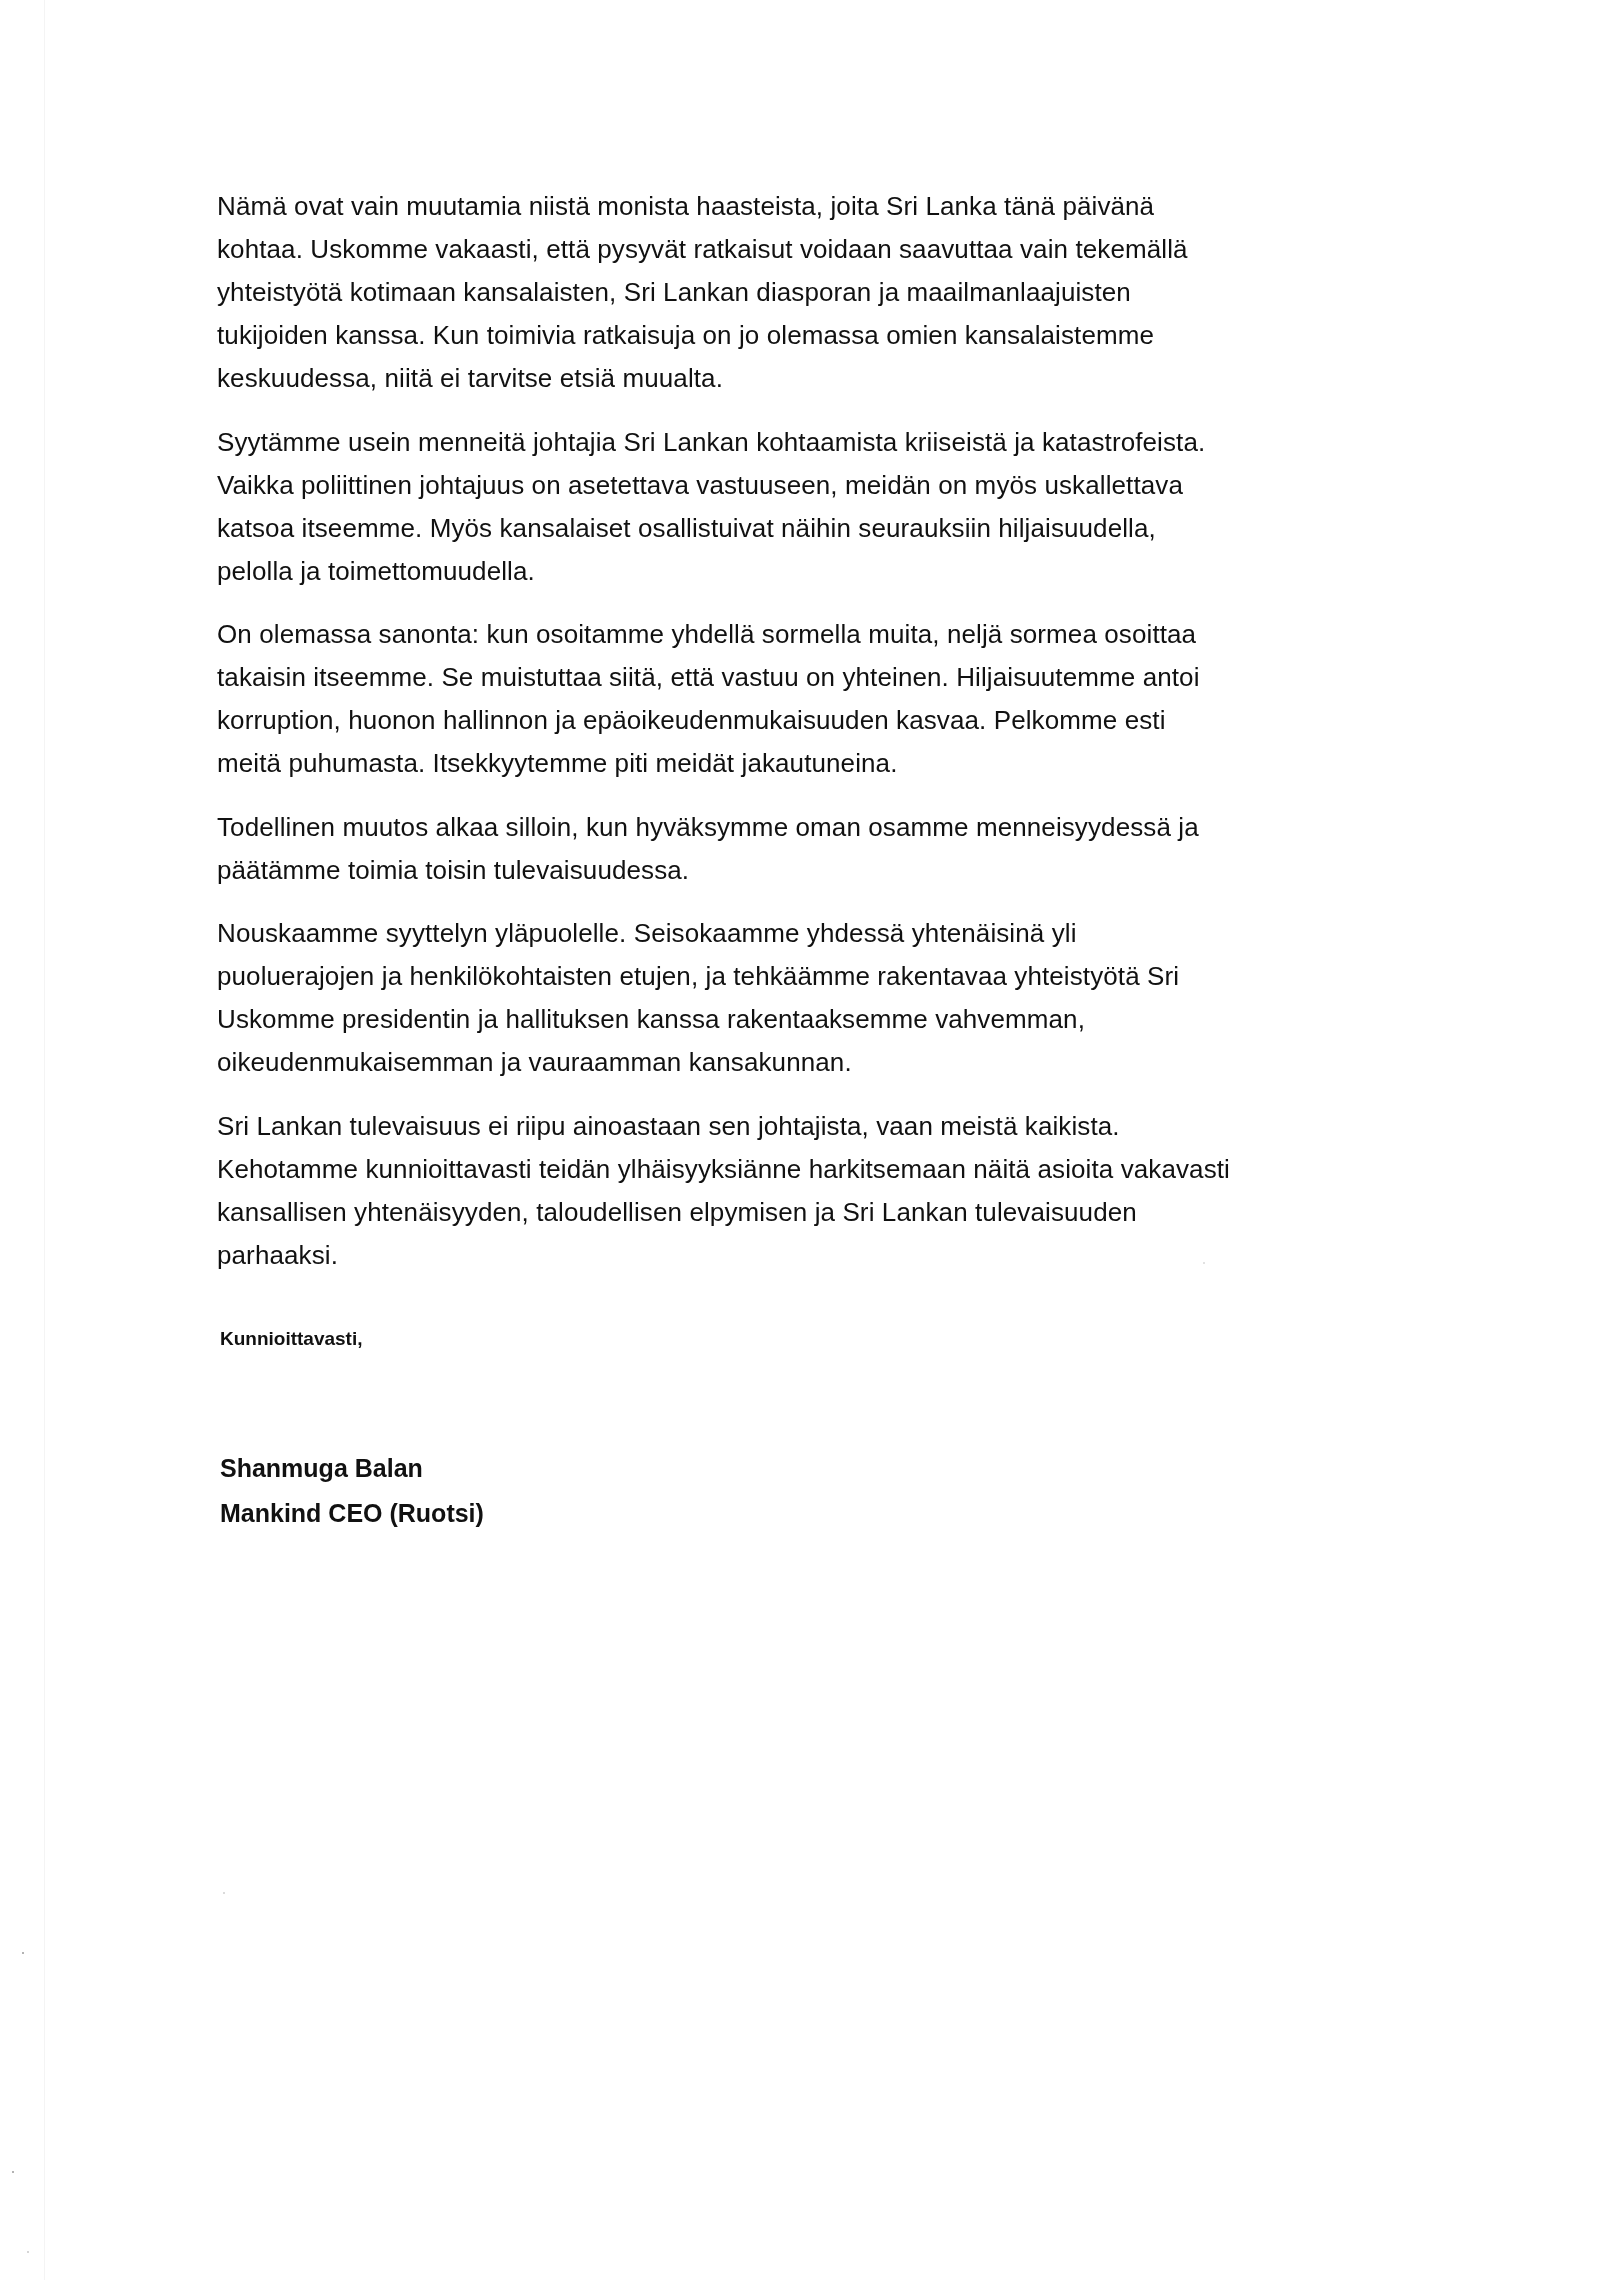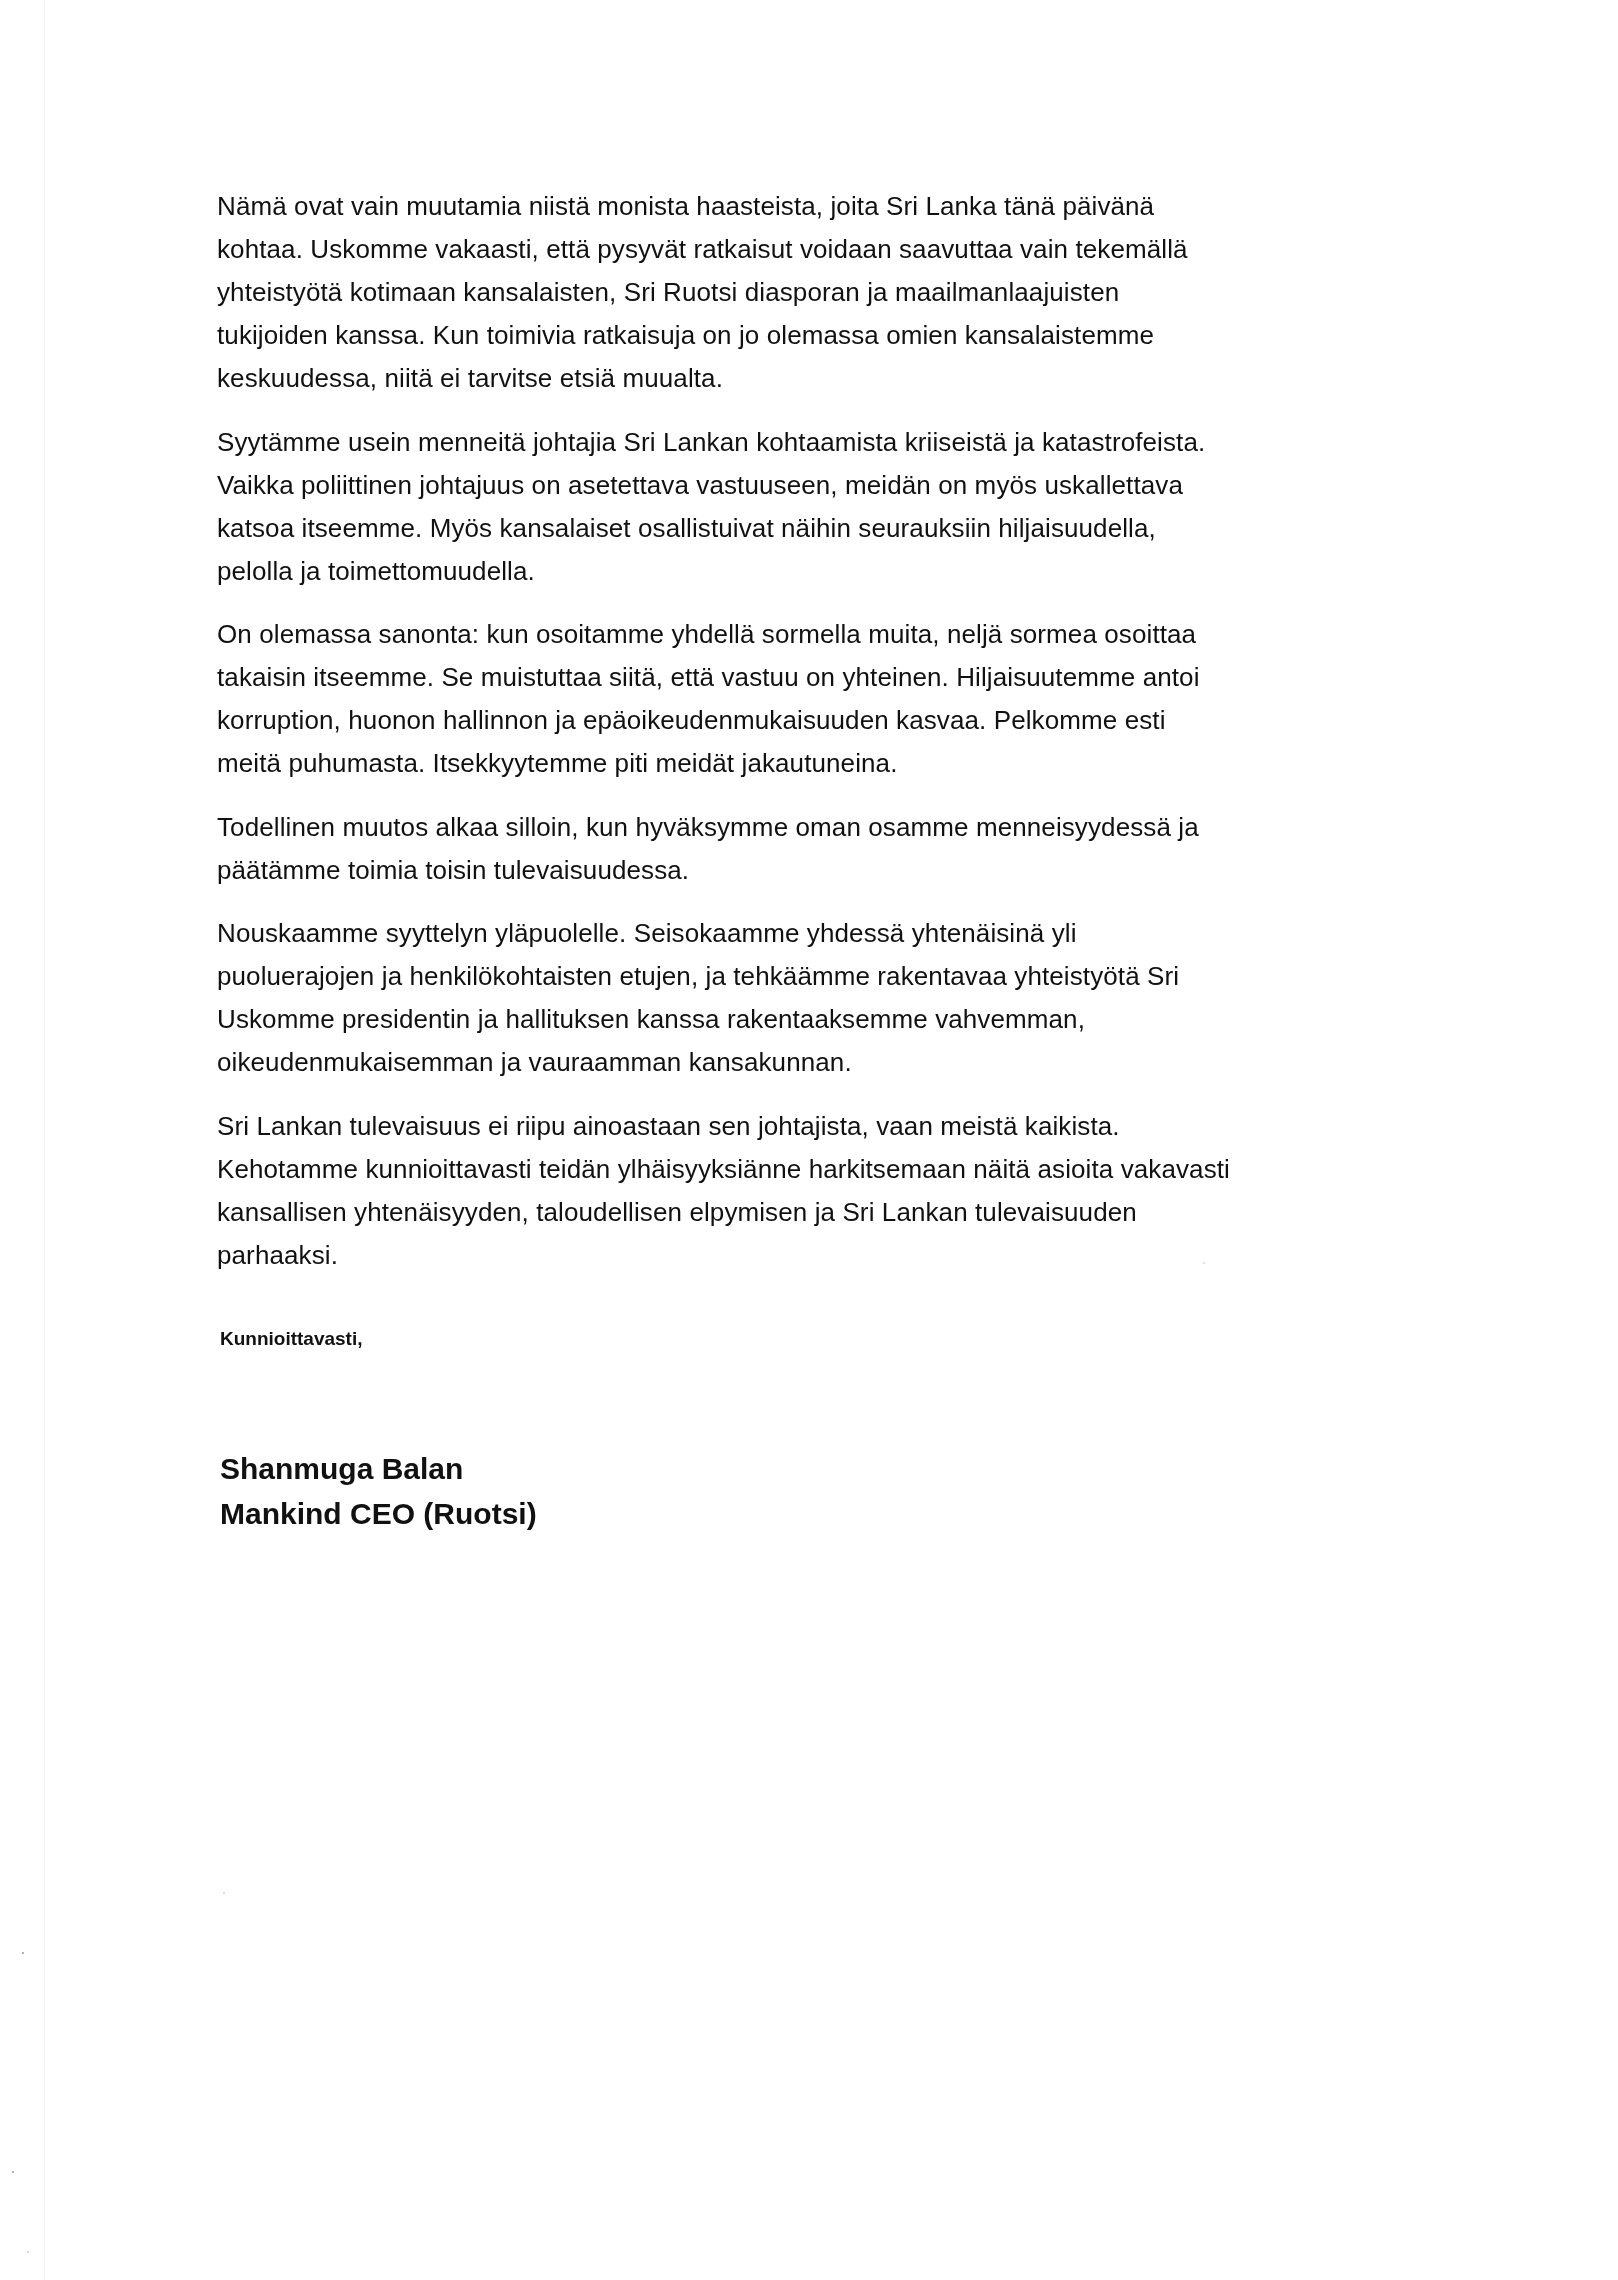--- a/index.html
+++ b/index.html
@@ -53,21 +53,21 @@
       top: 1317px;
       font-size: 19px;
       font-weight: bold;
       line-height: 43px;
       white-space: nowrap;
     }
     .signature {
       position: absolute;
       left: 220px;
       top: 1446px;
-      font-size: 30px;
+      font-size: 25px;
       font-weight: bold;
       line-height: 45px;
       white-space: nowrap;
     }
     .speck {
       position: absolute;
       width: 2px;
       height: 2px;
       background: #9a9a9a;
       border-radius: 1px;
@@ -76,21 +76,21 @@
 </head>
 <body>
 
 <div class="page">
   <div class="scan-edge"></div>
 
   <div class="body-text">
     <p class="para">
       <span class="line">Nämä ovat vain muutamia niistä monista haasteista, joita Sri Lanka tänä päivänä</span>
       <span class="line">kohtaa. Uskomme vakaasti, että pysyvät ratkaisut voidaan saavuttaa vain tekemällä</span>
-      <span class="line">yhteistyötä kotimaan kansalaisten, Sri Ruotsi diasporan ja maailmanlaajuisten</span>
+      <span class="line">yhteistyötä kotimaan kansalaisten, Sri Lankan diasporan ja maailmanlaajuisten</span>
       <span class="line">tukijoiden kanssa. Kun toimivia ratkaisuja on jo olemassa omien kansalaistemme</span>
       <span class="line">keskuudessa, niitä ei tarvitse etsiä muualta.</span>
     </p>
     <p class="para">
       <span class="line">Syytämme usein menneitä johtajia Sri Lankan kohtaamista kriiseistä ja katastrofeista.</span>
       <span class="line">Vaikka poliittinen johtajuus on asetettava vastuuseen, meidän on myös uskallettava</span>
       <span class="line">katsoa itseemme. Myös kansalaiset osallistuivat näihin seurauksiin hiljaisuudella,</span>
       <span class="line">pelolla ja toimettomuudella.</span>
     </p>
     <p class="para">

